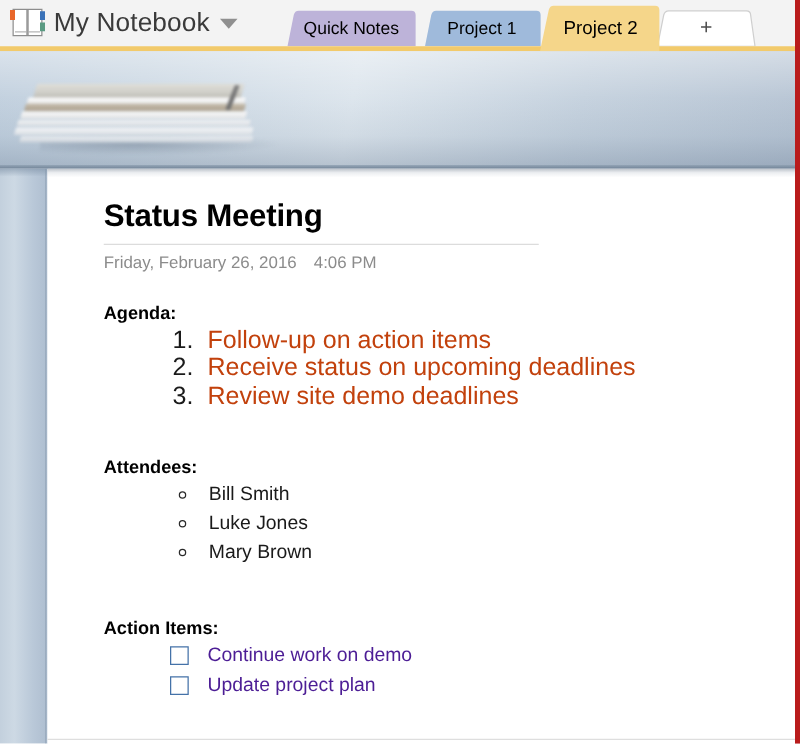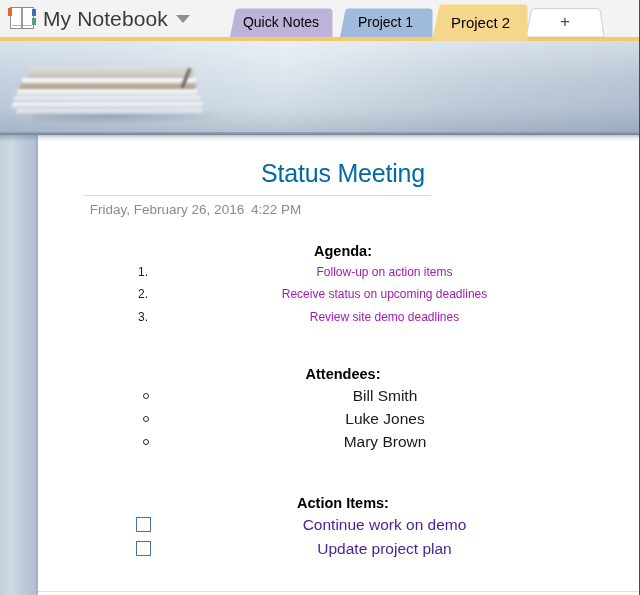--- a/index.html
+++ b/index.html
@@ -12,24 +12,23 @@
     overflow: hidden;
     font-family: "Liberation Sans", sans-serif;
     background: #ffffff;
     -webkit-font-smoothing: antialiased;
   }
   #app {
     position: relative;
     width: 640px;
     height: 595px;
     overflow: hidden;
-    border-right: 1px solid #b91c1c;
+    border-right: 4px solid #b91c1c;
     box-sizing: border-box;
     background: #ffffff;
-    text-align: center;
   }
 
   
   .topbar {
     position: absolute;
     left: 0; top: 0;
     width: 640px;
     height: 40px;
     background: #f3f3f3;
     box-sizing: border-box;
@@ -280,22 +279,22 @@
 
   .content {
     position: absolute;
     left: 45px;
     top: 25px;
     width: 520px;
   }
 
   .note-title {
     font-size: 25px;
-    font-weight: normal;
-    color: #0369a1;
+    font-weight: bold;
+    color: #000000;
     letter-spacing: -0.2px;
     margin: 0 0 7px 0;
     line-height: 1.1;
   }
   .title-rule {
     width: 348px;
     height: 1px;
     background: #dcdcdc;
     margin-bottom: 6px;
   }
@@ -319,22 +318,22 @@
 
   ol.agenda {
     margin: 0;
     padding: 0 0 0 55px;
     list-style: none;
     counter-reset: ag;
   }
   ol.agenda li {
     counter-increment: ag;
     position: relative;
-    font-size: 12px;
-    color: #a21caf;
+    font-size: 20px;
+    color: #c2410c;
     line-height: 22.5px;
     padding-left: 28px;
   }
   ol.agenda li::before {
     content: counter(ag) ".";
     position: absolute;
     left: 0;
     color: #1a1a1a;
   }
 
@@ -470,21 +469,21 @@
   <div class="rail-edge"></div>
 
   <div class="page">
     <div class="content">
 
       <h1 class="note-title">Status Meeting</h1>
       <div class="title-rule"></div>
 
       <div class="meta">
         <span class="meta-date">Friday, February 26, 2016</span>
-        <span>4:22 PM</span>
+        <span>4:06 PM</span>
       </div>
 
       <div class="sec-head">Agenda:</div>
       <ol class="agenda">
         <li>Follow-up on action items</li>
         <li>Receive status on upcoming deadlines</li>
         <li>Review site demo deadlines</li>
       </ol>
 
       <div class="spacer-lg"></div>

